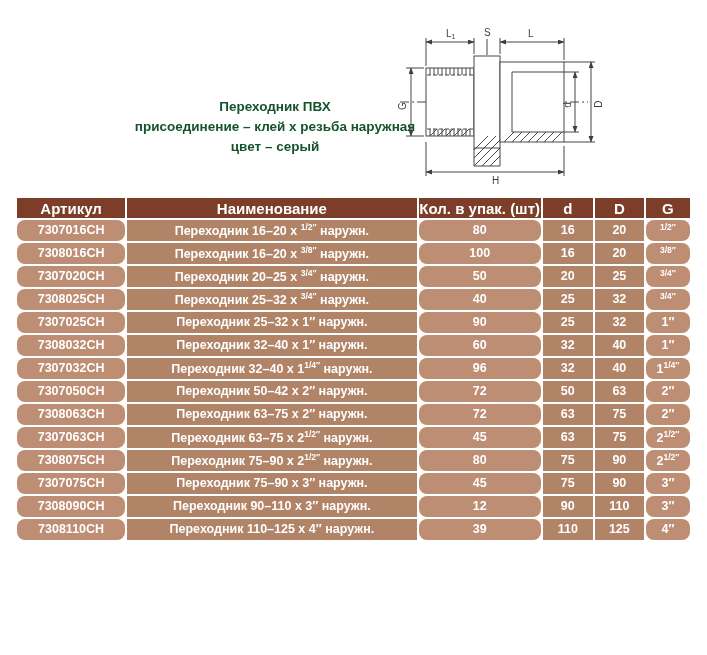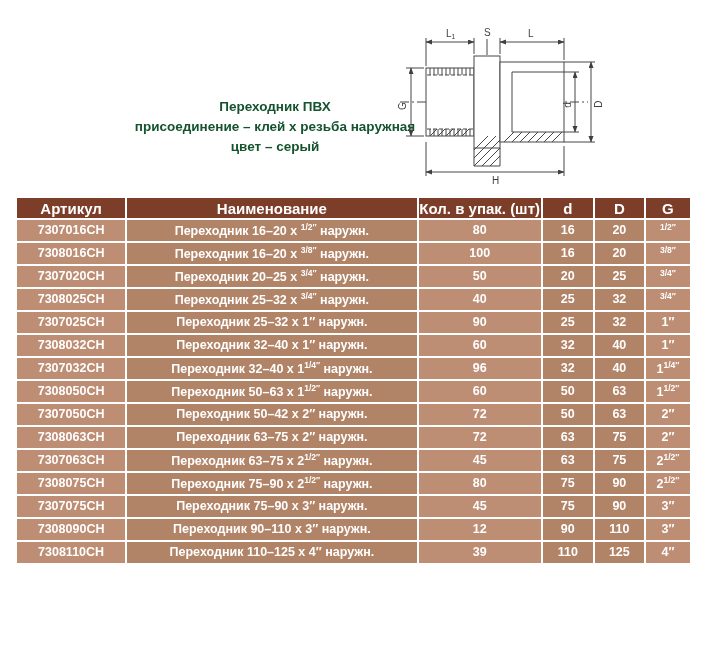--- a/index.html
+++ b/index.html
@@ -9,21 +9,21 @@
         font-weight:bold;font-size:13.5px;line-height:20px;color:#14532d;}
   .drawing{position:absolute;left:394px;top:26px;}
   .drawing svg{display:block;}
   .drawing text{font-family:"Liberation Sans",sans-serif;font-size:10px;fill:#3f3f3f;}
   table.catalog{position:absolute;left:15px;top:196px;width:677px;
         border-collapse:separate;border-spacing:2px;table-layout:fixed;}
   table.catalog th{background:var(--header-bg);color:#fff;font-size:15px;font-weight:bold;
         height:20px;padding:0;text-align:center;}
   table.catalog td{color:#fff;font-size:12.5px;font-weight:bold;text-align:center;
         height:21px;padding:0;line-height:1;white-space:nowrap;overflow:hidden;}
-  td.light{background:var(--cell-light);}
+  td.light{background:var(--cell-light);border-radius:8px;}
   td.dark{background:var(--cell-dark);}
   td.name{text-align:left;padding-left:9px;}
   .frac{font-size:8.5px;vertical-align:5px;letter-spacing:0;}
 </style>
 </head>
 <body>
 
 <div class="page">
 
   <div class="title-block">
@@ -172,28 +172,20 @@
         </tr>
         <tr>
           <td class="light">7307032CH</td>
           <td class="dark name">Переходник 32–40 х 1<span class="frac">1/4″</span> наружн.</td>
           <td class="light">96</td>
           <td class="dark">32</td>
           <td class="dark">40</td>
           <td class="light">1<span class="frac">1/4″</span></td>
         </tr>
         <tr>
-          <td class="light">7308050CH</td>
-          <td class="dark name">Переходник 50–63 х 1<span class="frac">1/2″</span> наружн.</td>
-          <td class="light">60</td>
-          <td class="dark">50</td>
-          <td class="dark">63</td>
-          <td class="light">1<span class="frac">1/2″</span></td>
-        </tr>
-        <tr>
           <td class="light">7307050CH</td>
           <td class="dark name">Переходник 50–42 х 2″ наружн.</td>
           <td class="light">72</td>
           <td class="dark">50</td>
           <td class="dark">63</td>
           <td class="light">2″</td>
         </tr>
         <tr>
           <td class="light">7308063CH</td>
           <td class="dark name">Переходник 63–75 х 2″ наружн.</td>

